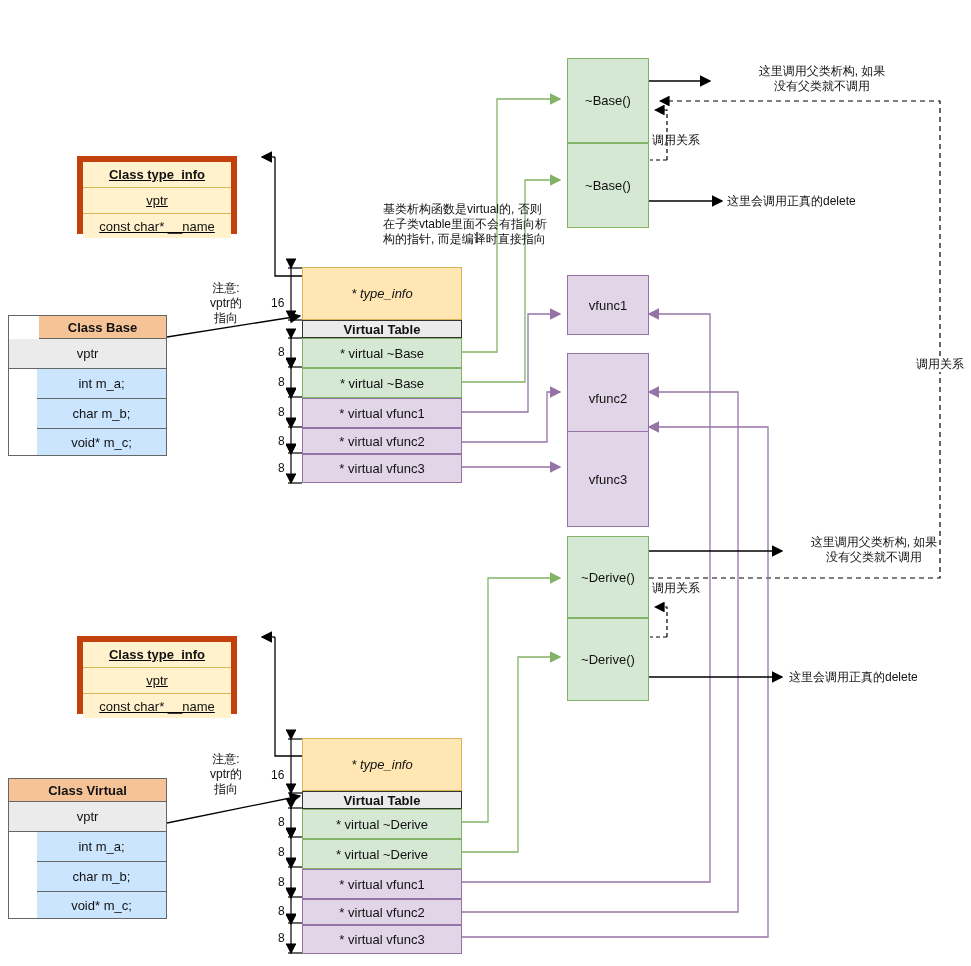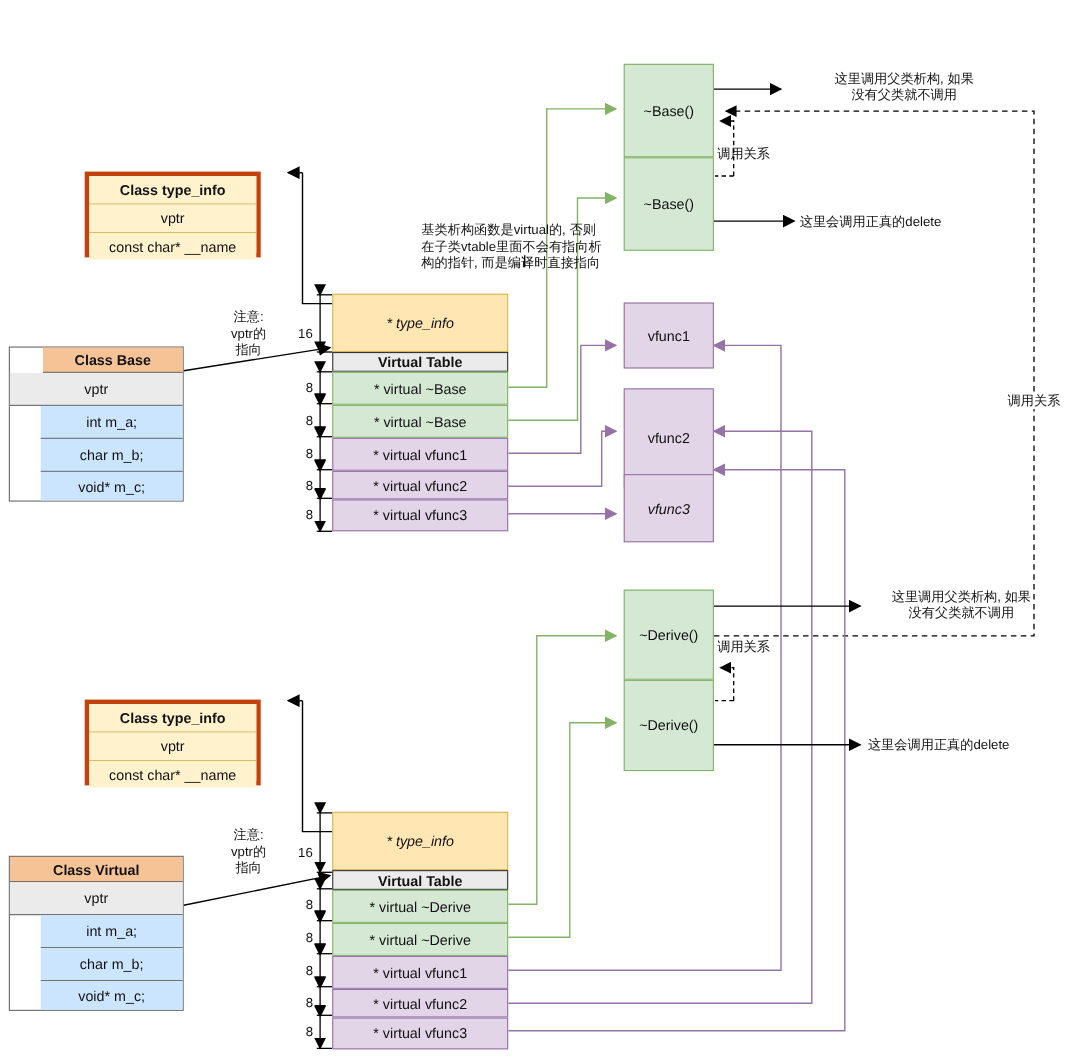--- a/index.html
+++ b/index.html
@@ -9,21 +9,21 @@
   .cell{box-sizing:border-box;display:flex;align-items:center;justify-content:center;
         font-size:13px;color:#111;text-align:center;}
   .tbl{position:absolute;box-sizing:border-box;}
   
   .cls{border:1px solid #666;}
   .cls .hdr{background:#f5c396;border-bottom:1px solid #666;font-weight:bold;}
   .cls .vptr{background:#ebebeb;border-bottom:1px solid #666;}
   .cls .fld{background:#cce5ff;border-bottom:1px solid #666;margin-left:28px;}
   .cls .fld.last{border-bottom:none;}
   
-  .ti{border:4px solid #c2410c;}
+  .ti{border:6px solid #c2410c;text-decoration:underline;}
   .ti .row{background:#fff2cc;border-bottom:1px solid #d6b656;}
   .ti .row.last{border-bottom:none;}
   .ti .row.head{font-weight:bold;}
   
   .vt{}
   .vt .ti-row{background:#ffe6b3;border:1px solid #d6b656;box-sizing:border-box;font-style:italic;}
   .vt .vt-hdr{background:#ebebeb;border:1px solid #333;font-weight:bold;box-sizing:border-box;}
   .vt .g{background:#d5e8d4;border:1px solid #82b366;box-sizing:border-box;}
   .vt .p{background:#e1d5e7;border:1px solid #9673a6;box-sizing:border-box;}
   
@@ -193,21 +193,21 @@
 
   <div class="note" style="left:383px;top:202px;width:190px;text-align:left;">基类析构函数是virtual的, 否则
 在子类vtable里面不会有指向析
 构的指针, 而是编译时直接指向</div>
 
   <div class="cell fbox" style="position:absolute;left:567px;top:58px;width:82px;height:85px;">~Base()</div>
   <div class="cell fbox sep" style="position:absolute;left:567px;top:143px;width:82px;height:85px;border-top:1px solid #82b366;">~Base()</div>
 
   <div class="cell vbox" style="position:absolute;left:567px;top:275px;width:82px;height:60px;">vfunc1</div>
   <div class="cell vbox" style="position:absolute;left:567px;top:353px;width:82px;height:90px;border-top:1px solid #9673a6;">vfunc2</div>
-  <div class="cell vbox" style="position:absolute;left:567px;top:431px;width:82px;height:62px;border-top:1px solid #9673a6;font-style:italic;">vfunc3</div>
+  <div class="cell vbox" style="position:absolute;left:567px;top:431px;width:82px;height:96px;border-top:1px solid #9673a6;">vfunc3</div>
 
   <div class="note" style="left:712px;top:64px;width:220px;text-align:center;">这里调用父类析构, 如果
 没有父类就不调用</div>
   <div class="note" style="left:727px;top:194px;width:180px;text-align:left;">这里会调用正真的delete</div>
   <div class="note" style="left:652px;top:133px;width:60px;text-align:left;">调用关系</div>
 
   <div class="note" style="left:910px;top:357px;width:60px;text-align:center;background:#fff;">调用关系</div>
 
   <div class="tbl ti" style="left:77px;top:636px;width:160px;height:78px;">
     <div class="cell row head" style="height:26px;">Class type_info</div>

